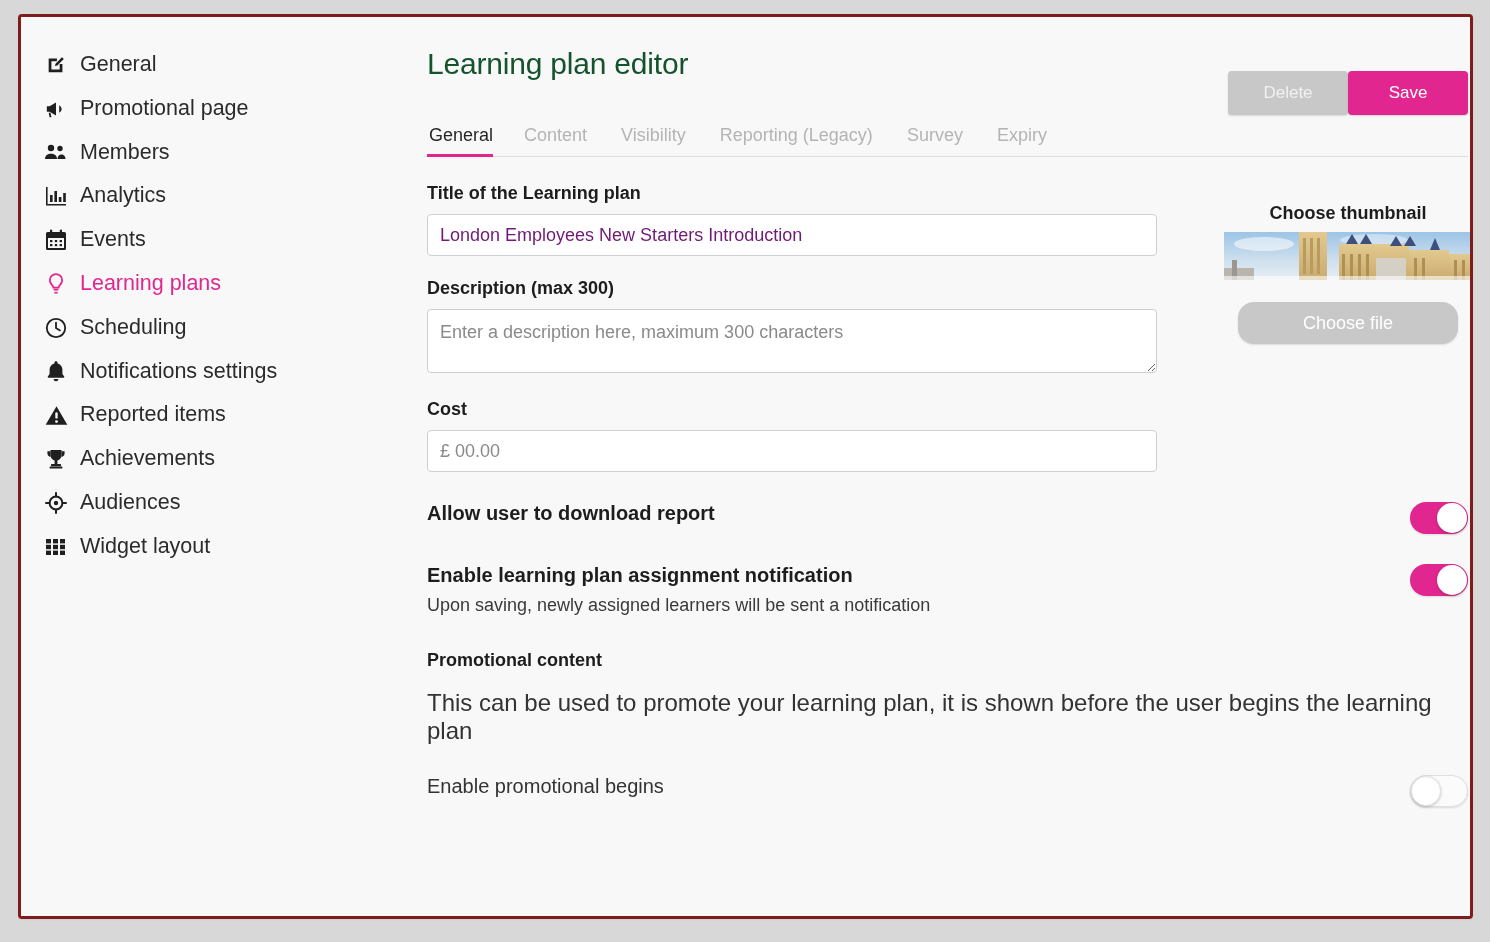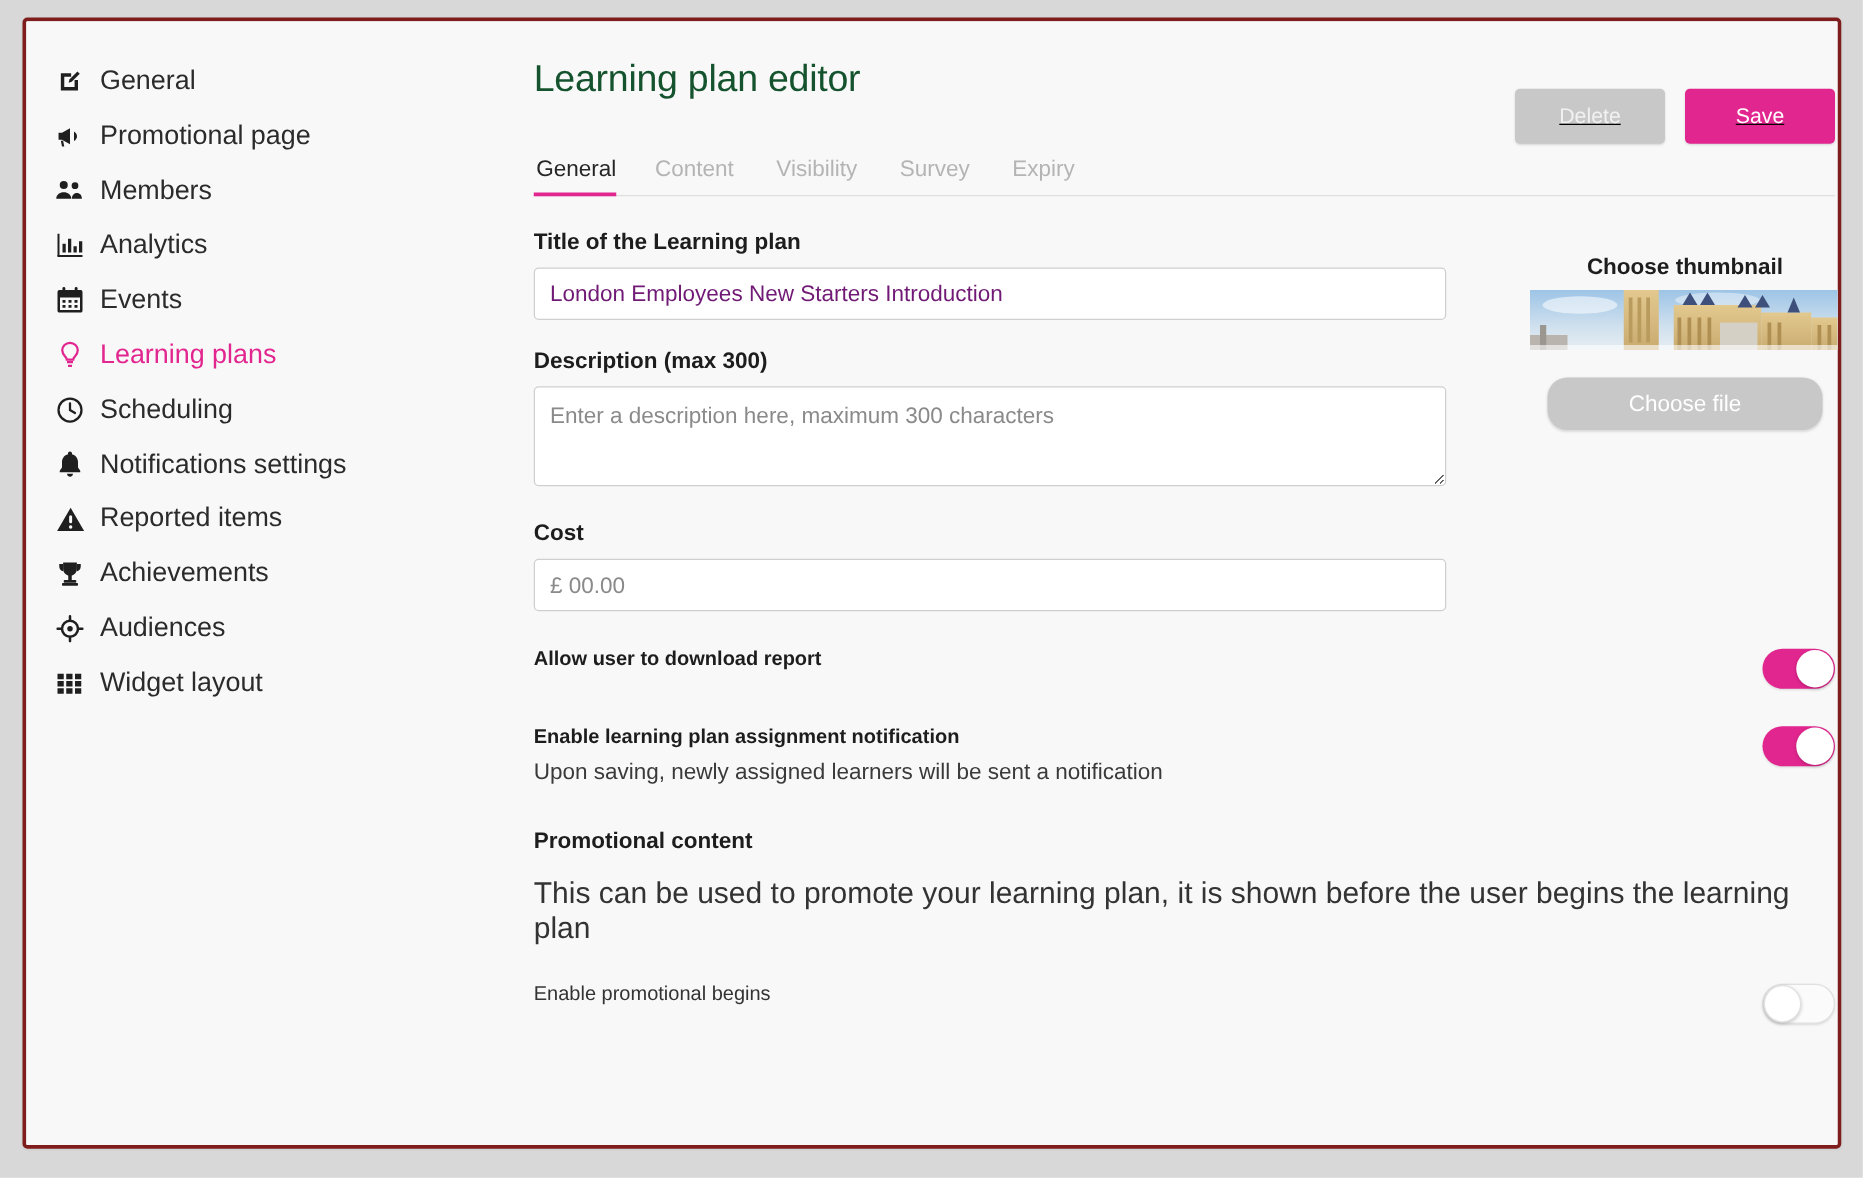--- a/index.html
+++ b/index.html
@@ -65,22 +65,21 @@
     color: #14532d;
     margin: 0;
     letter-spacing: -0.2px;
   }
 
   .header-actions {
     position: absolute;
     right: 30px;
     top: 54px;
     display: flex;
-    gap: 16px;
-    text-decoration: underline;
+    gap: 0;
   }
   .btn {
     border: none;
     border-radius: 4px;
     font-size: 17px;
     font-family: "Liberation Sans", sans-serif;
     padding: 0 18px;
     height: 44px;
     min-width: 120px;
     cursor: pointer;
@@ -131,38 +130,38 @@
     border-radius: 4px;
     background: #ffffff;
     font-size: 18px;
     font-family: "Liberation Sans", sans-serif;
     color: #701a75;
     padding: 10px 12px;
     outline: none;
   }
   .text-input { height: 42px; }
   .textarea-input {
-    height: 80px;
+    height: 64px;
     resize: vertical;
     line-height: 1.35;
   }
   .text-input::placeholder, .textarea-input::placeholder { color: #8a8a8a; }
   .field-block { margin-bottom: 22px; }
 
   
   .toggle-row {
     width: 1041px;
     display: flex;
     align-items: flex-start;
     justify-content: space-between;
     margin-top: 30px;
   }
   .toggle-text { max-width: 900px; }
   .toggle-title {
-    font-size: 16px;
+    font-size: 20px;
     color: #1d1d1d;
     font-weight: 600;
     margin: 0;
   }
   .toggle-title.plain { font-weight: 400; color: #333333; }
   .toggle-sub {
     font-size: 18px;
     color: #3a3a3a;
     margin: 8px 0 0 0;
     font-weight: 400;
@@ -395,20 +394,21 @@
 
     <div class="header-actions">
       <button class="btn btn-delete">Delete</button>
       <button class="btn btn-save">Save</button>
     </div>
 
     <div class="tabs">
       <div class="tab active">General</div>
       <div class="tab">Content</div>
       <div class="tab">Visibility</div>
+      <div class="tab">Reporting (Legacy)</div>
       <div class="tab">Survey</div>
       <div class="tab">Expiry</div>
     </div>
 
     <div class="form-col">
 
       <div class="field-block">
         <p class="field-label">Title of the Learning plan</p>
         <input class="text-input" type="text" value="London Employees New Starters Introduction" style="">
       </div>

